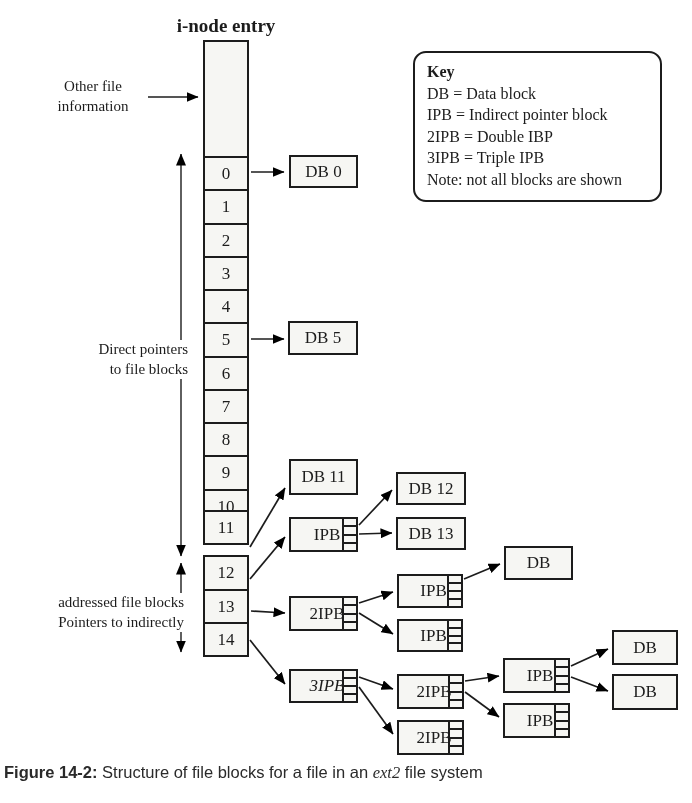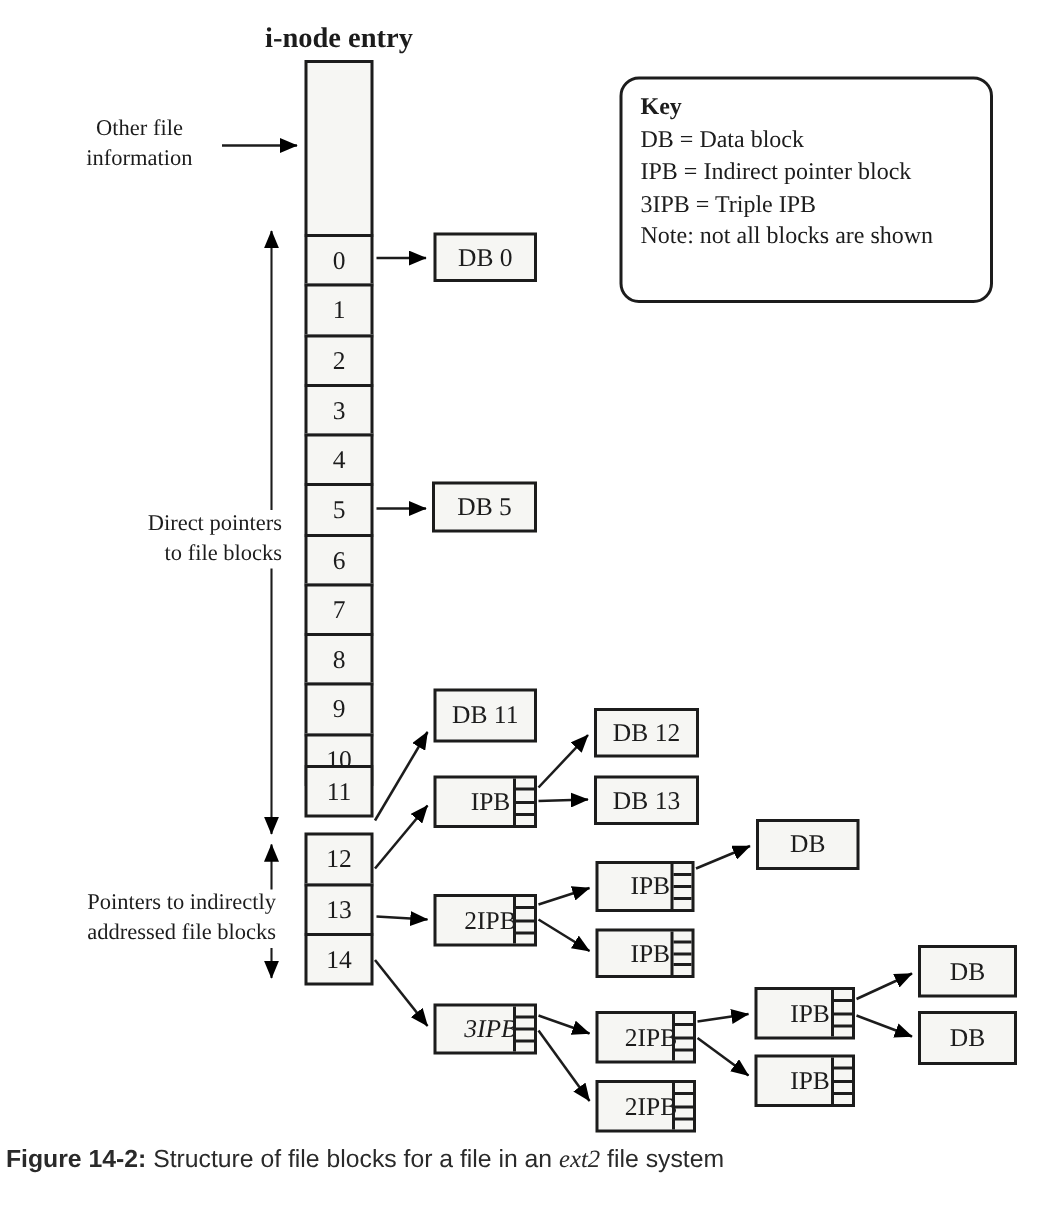--- a/index.html
+++ b/index.html
@@ -226,29 +226,30 @@
 
   <div class="abs side-label other-file-label">
     <div>Other file</div>
     <div>information</div>
   </div>
   <div class="abs side-label direct-label">
     <div>Direct pointers</div>
     <div>to file blocks</div>
   </div>
   <div class="abs side-label indirect-label">
+    <div>addressed file blocks</div>
     <div>Pointers to indirectly</div>
-    <div>addressed file blocks</div>
   </div>
 
   <div class="abs key-box">
     <div class="key-title">Key</div>
     <div>
         <div>DB = Data block</div>
         <div>IPB = Indirect pointer block</div>
+        <div>2IPB = Double IBP</div>
         <div>3IPB = Triple IPB</div>
       </div>
     <div class="key-note">Note: not all blocks are shown</div>
   </div>
 
   <div class="abs caption">
     <span class="cap-bold">Figure 14-2:</span><span> Structure of file blocks for a file in an </span><span class="cap-em">ext2</span><span> file system</span>
   </div>
 
 </div>

